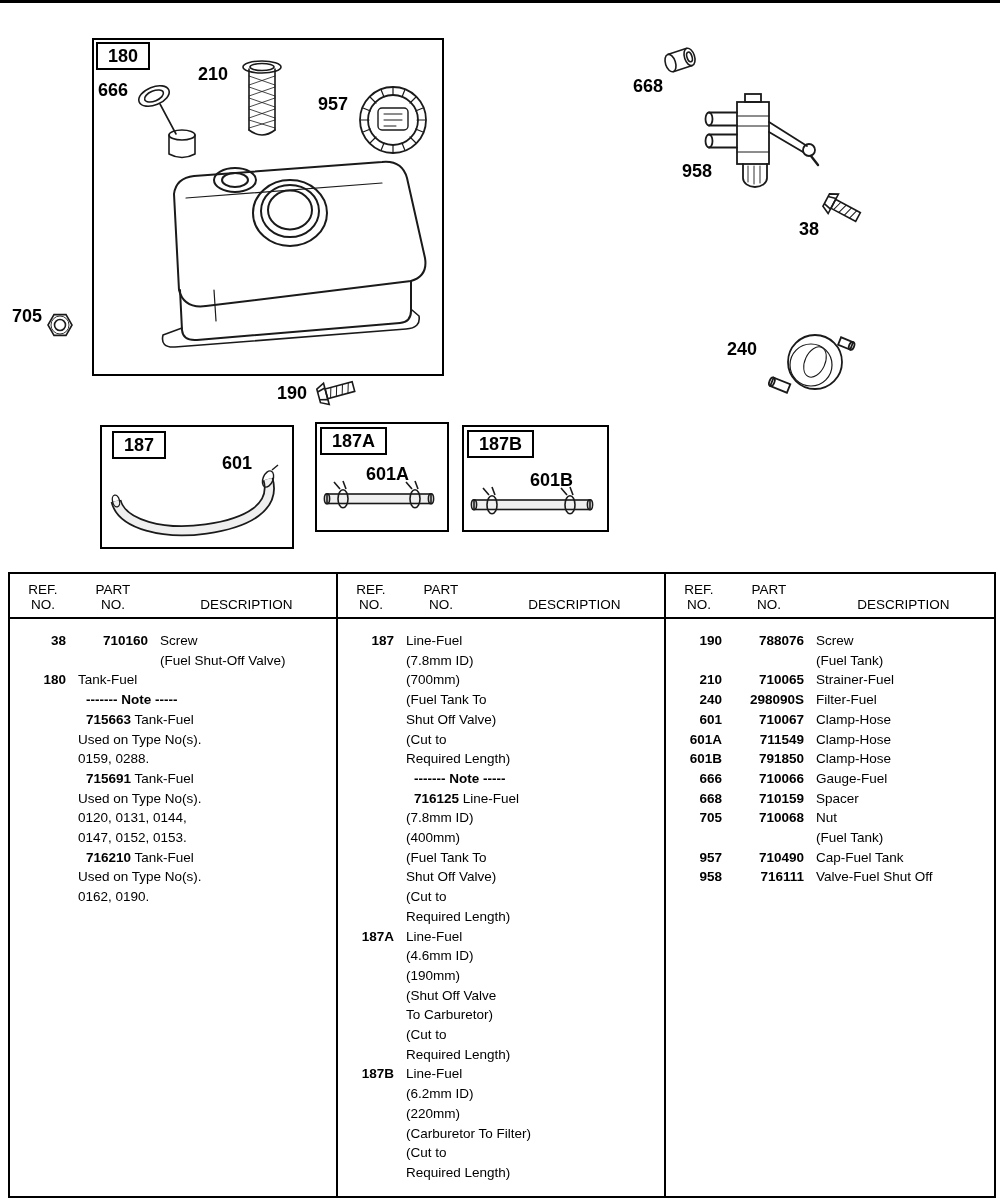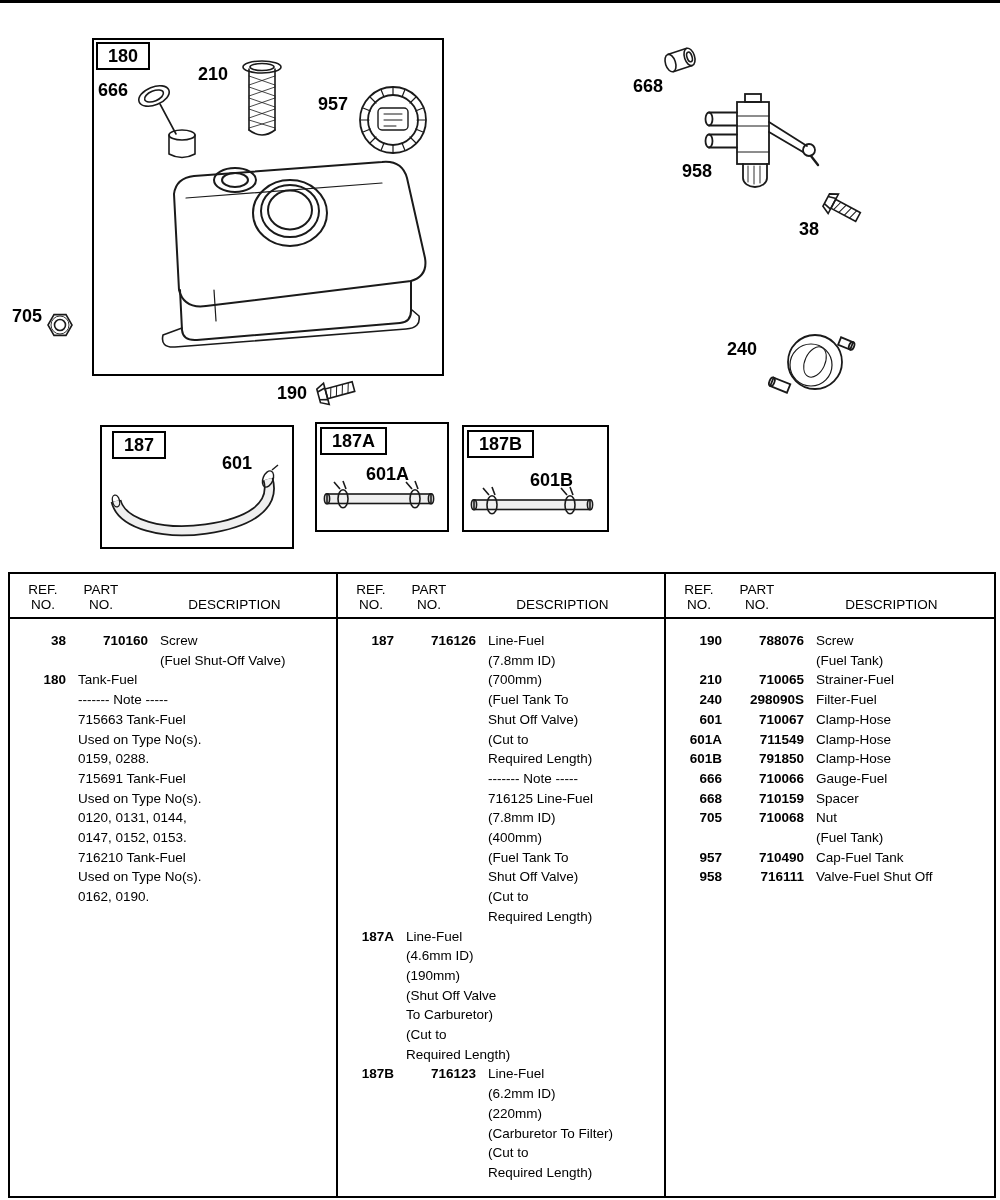--- a/index.html
+++ b/index.html
@@ -15,29 +15,29 @@
   .label-box{position:absolute;border:2px solid #000;background:#fff;
     font-weight:bold;font-size:18px;padding:2px 10px;line-height:20px;}
   .callout{position:absolute;font-weight:bold;font-size:18px;line-height:20px;}
   svg{display:block;}
   
   .ptable{position:absolute;left:8px;top:572px;width:984px;height:622px;
     border:2px solid #000;display:grid;grid-template-columns:1fr 1fr 1fr;
     font-size:13.5px;background:#fff;}
   .tcol{border-right:2px solid #000;min-width:0;}
   .tcol:last-child{border-right:none;}
-  .thead{display:grid;grid-template-columns:46px 70px 1fr;
+  .thead{display:grid;grid-template-columns:46px 70px 1fr;column-gap:12px;
     padding:8px 3px 5px 10px;border-bottom:2px solid #000;align-items:end;}
   .h-ref,.h-part,.h-desc{text-align:center;line-height:15px;}
   .rows{padding:12px 6px 0 10px;line-height:19.7px;}
   .trow{display:grid;grid-template-columns:46px 70px 1fr;column-gap:12px;}
   .ref,.part{text-align:right;font-weight:bold;white-space:nowrap;}
   .desc{min-width:0;}
   .dline{white-space:nowrap;}
-  .b{font-weight:normal;}
+  .b{font-weight:bold;margin-left:8px;}
 </style>
 </head>
 <body>
 
 <div class="abs topline"></div>
 
 <div class="diagram">
 
   <div class="part-box" style="left:92px;top:38px;width:348px;height:334px;">
     <svg width="344" height="330" viewBox="0 0 344 330">
@@ -276,21 +276,20 @@
         <div>PART</div>
           <div>NO.</div>
       </div>
       <div class="h-desc">
         <div>DESCRIPTION</div>
       </div>
     </div>
     <div class="rows">
         <div class="trow">
           <div class="ref">187</div>
-          <div class="part">716126</div>
           <div class="desc">
             <div class="dline">Line-Fuel</div>
             <div class="dline">(7.8mm ID)</div>
             <div class="dline">(700mm)</div>
             <div class="dline">(Fuel Tank To</div>
             <div class="dline">Shut Off Valve)</div>
             <div class="dline">(Cut to</div>
             <div class="dline">Required Length)</div>
             <div class="dline"><span class="b">------- Note -----</span></div>
             <div class="dline"><span class="b">716125</span> Line-Fuel</div>
@@ -309,21 +308,20 @@
             <div class="dline">(4.6mm ID)</div>
             <div class="dline">(190mm)</div>
             <div class="dline">(Shut Off Valve</div>
             <div class="dline">To Carburetor)</div>
             <div class="dline">(Cut to</div>
             <div class="dline">Required Length)</div>
           </div>
         </div>
         <div class="trow">
           <div class="ref">187B</div>
-          <div class="part">716123</div>
           <div class="desc">
             <div class="dline">Line-Fuel</div>
             <div class="dline">(6.2mm ID)</div>
             <div class="dline">(220mm)</div>
             <div class="dline">(Carburetor To Filter)</div>
             <div class="dline">(Cut to</div>
             <div class="dline">Required Length)</div>
           </div>
         </div>
       </div>

